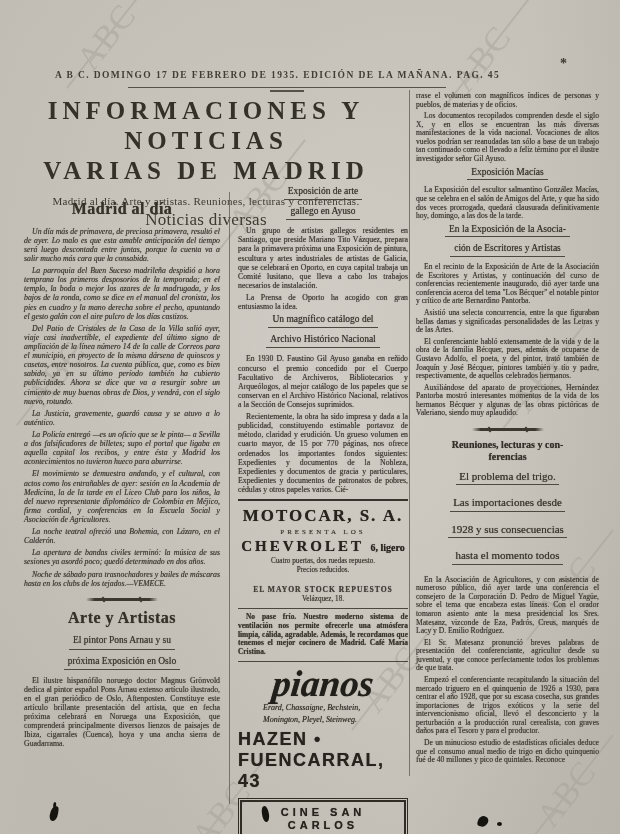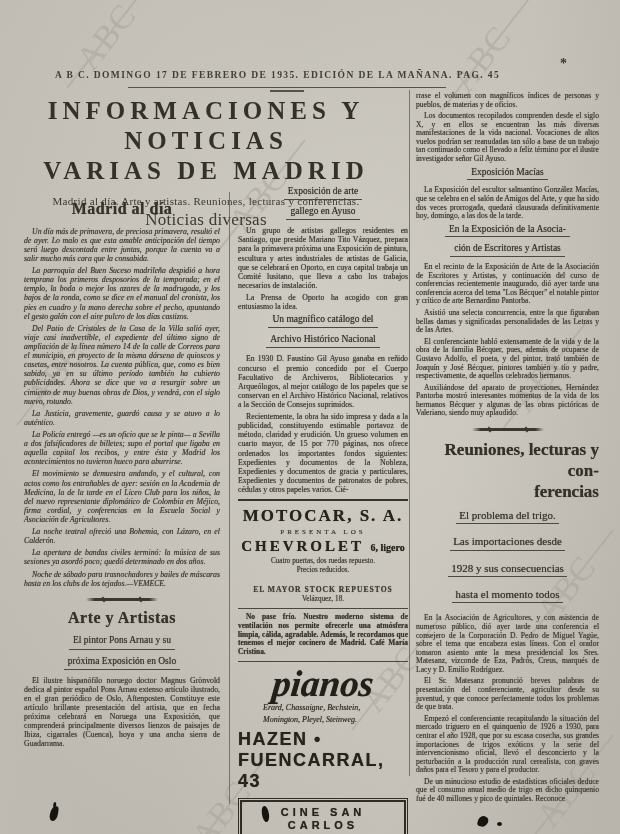--- a/index.html
+++ b/index.html
@@ -39,21 +39,21 @@
   .h-big{font-size:16px;font-weight:bold;text-align:center;letter-spacing:.5px;color:#35322a;
          margin:0 0 8px 0;text-indent:0;}
   .h-sub{display:block;width:-moz-fit-content;width:fit-content;margin:0 auto 6px auto;text-align:center;
          font-size:9.5px;color:#3a372f;border-bottom:1px solid #4c4941;padding:0 4px 2px 4px;}
   .italic{font-style:italic;}
   .orn{position:relative;width:72px;height:3px;margin:10px auto 8px auto;
        background:linear-gradient(to right,transparent,#3b3830 12%,#3b3830 88%,transparent);}
   .orn::before,.orn::after{content:"";position:absolute;top:-2px;width:7px;height:7px;background:#3b3830;
        transform:rotate(45deg) scale(.7,.5);}
   .orn::before{left:14px;} .orn::after{right:14px;}
-  .sect-title{font-size:17px;font-weight:bold;text-align:right;line-height:1.25;color:#34312a;margin:2px 0 6px 0;}
+  .sect-title{font-size:10px;font-weight:bold;text-align:center;line-height:1.25;color:#34312a;margin:2px 0 6px 0;}
   .deck-line{display:block;width:-moz-fit-content;width:fit-content;margin:0 auto 11px auto;font-size:11px;
        color:#3a372f;border-bottom:1px solid #4c4941;padding:0 3px 2px 3px;text-align:left;}
   
   .ad-rule{height:2px;background:#36342c;margin:5px 0;}
   .ad-rule-thin{height:1px;background:#4a473f;margin:4px 0;}
   .motocar{text-align:center;text-indent:0;}
   .motocar .nm{font-size:17px;font-weight:bold;letter-spacing:2px;color:#26241d;}
   .motocar .tg{font-size:7px;letter-spacing:3px;margin-top:2px;}
   .motocar .br{font-size:15px;font-weight:bold;letter-spacing:3px;color:#26241d;margin-top:2px;}
   .motocar .md{font-size:10px;font-weight:bold;letter-spacing:0;}

